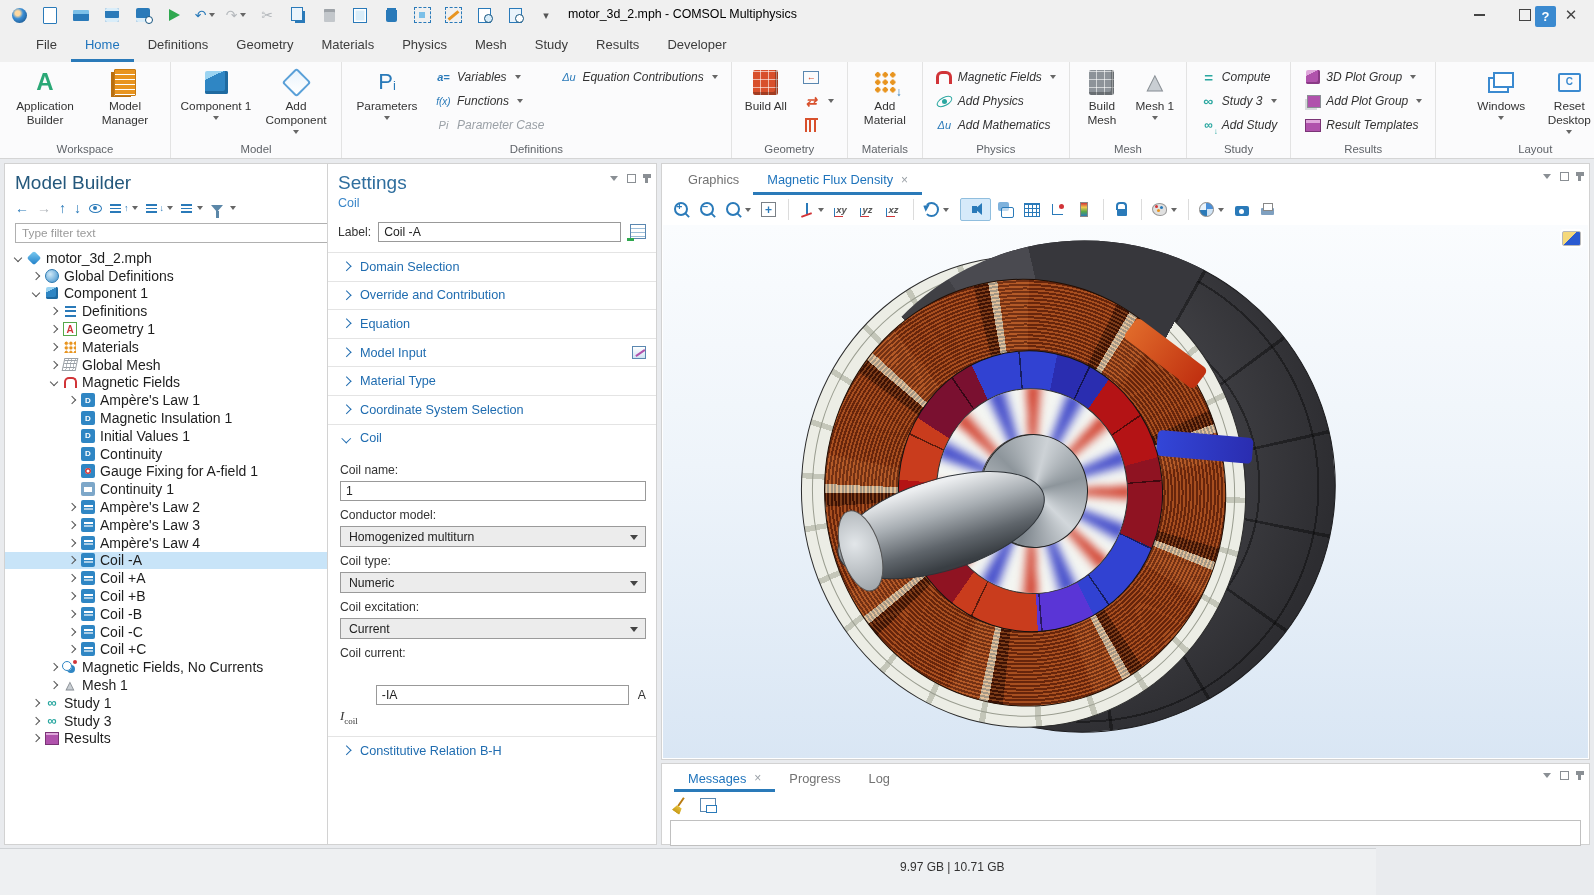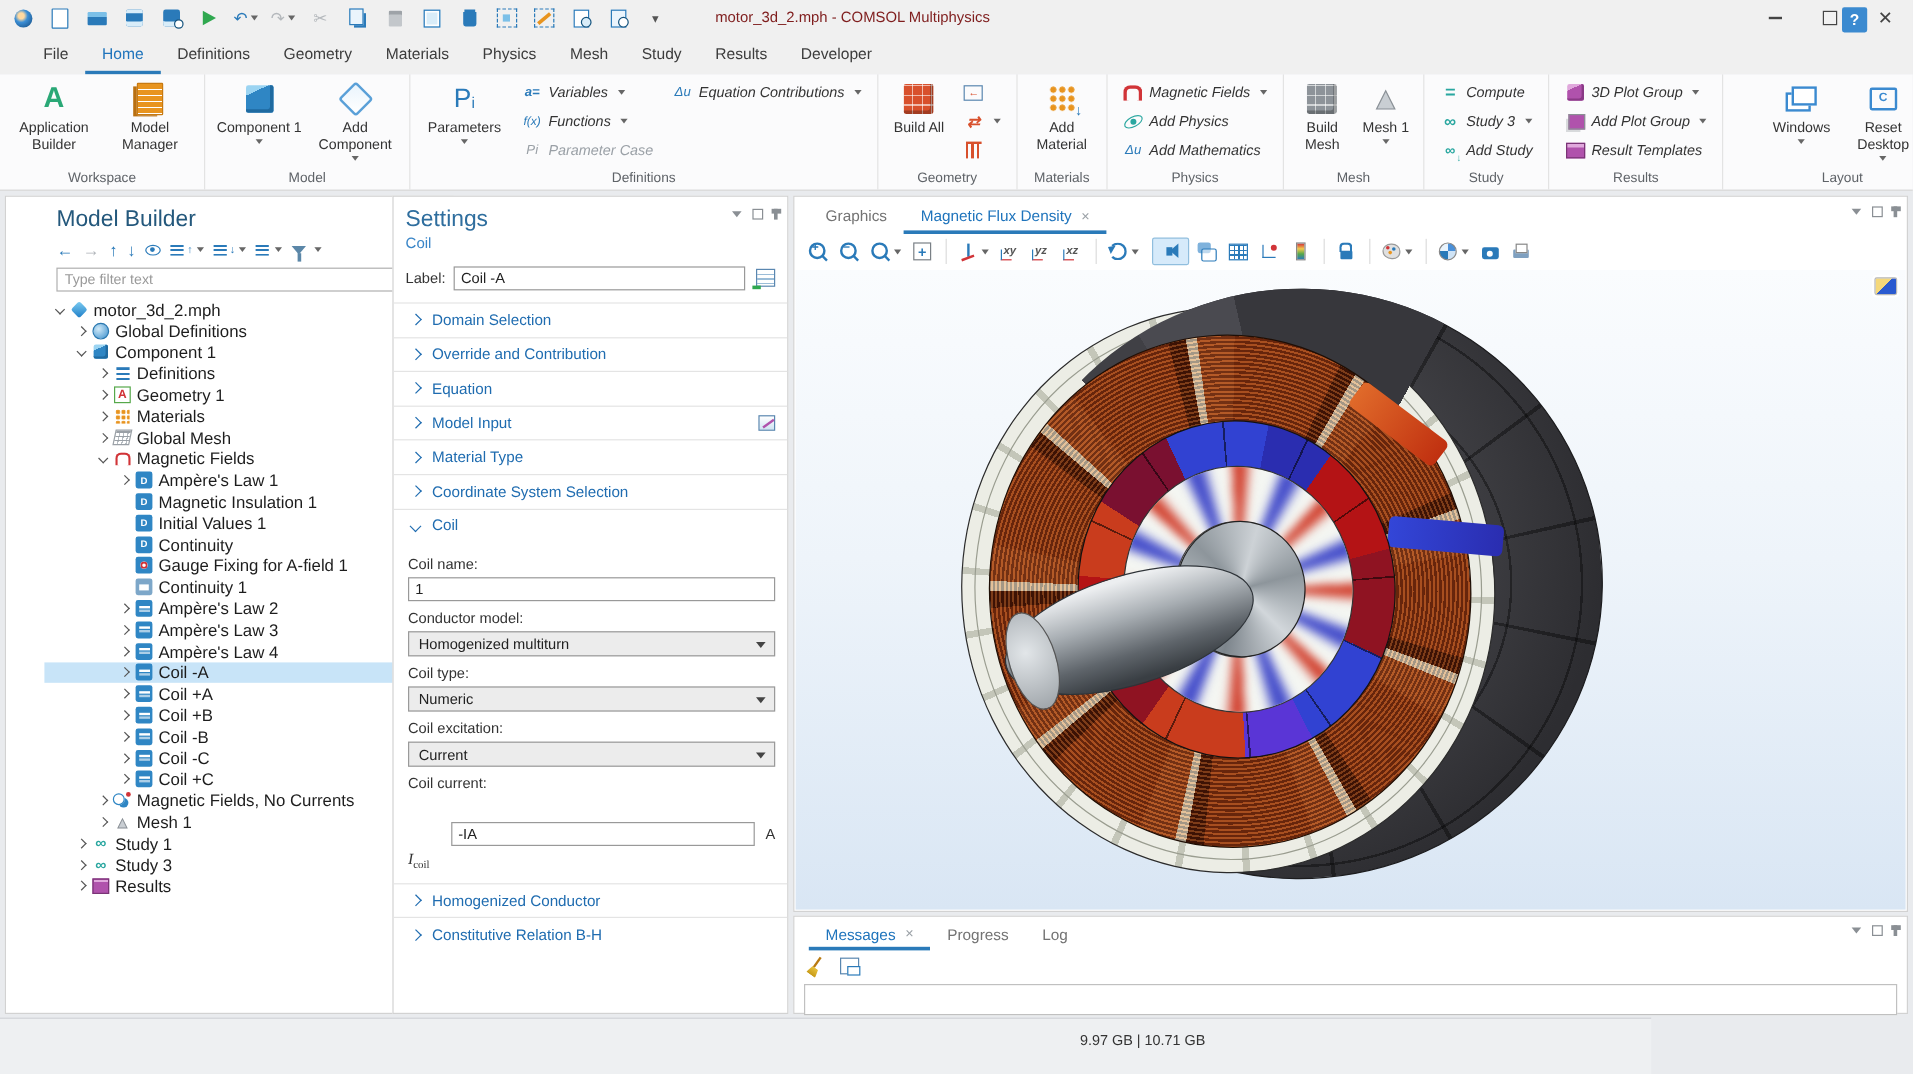--- a/index.html
+++ b/index.html
@@ -26,21 +26,21 @@
   .q-del::before { content:""; width:11px; height:12px; background:#2a7ab9; border-radius:0 0 2px 2px; box-shadow:0 -3px 0 -1px #2a7ab9; margin-top:2px; }
   .q-selbox::before { content:""; width:15px; height:14px; border:1.4px dashed #2a7ab9; }
   .q-selbox::after { content:""; position:absolute; width:6px; height:6px; background:#7cc0e8; }
   .q-clearsel::before { content:""; width:15px; height:14px; border:1.4px dashed #2a7ab9; }
   .q-clearsel::after { content:""; position:absolute; width:13px; height:3px; background:#e8941f; transform:rotate(-40deg); }
   .q-zoomsel::before { content:""; width:11px; height:13px; border:1.5px solid #2a7ab9; background:#fff; }
   .q-zoomsel::after { content:""; position:absolute; right:2px; bottom:2px; width:7px; height:7px; border:1.6px solid #14537e; border-radius:50%; background:#d9edf9; }
   .q-find::before { content:""; width:11px; height:13px; border:1.5px solid #2a7ab9; background:#eaf4fc; }
   .q-find::after { content:""; position:absolute; right:2px; bottom:2px; width:7px; height:7px; border:1.6px solid #14537e; border-radius:50%; background:#fff; }
   .q-carv { color:#555; font-size:11px; }
-  .win-title { position:absolute; left:568px; top:7px; font-size:12.4px; color:#7f1d1d;margin-left:28px; }
+  .win-title { position:absolute; left:568px; top:7px; font-size:12.4px; color:#000000; }
   .winbtns { position:absolute; right:0; top:0; height:30px; display:flex; }
   .wbtn { width:46px; height:30px; display:flex; align-items:center; justify-content:center; color:#444; }
   .wmin::before { content:""; width:11px; height:1.4px; background:#444; }
   .wmax::before { content:""; width:10px; height:10px; border:1.4px solid #444; }
   .wclose { font-size:15px; }
 
   
   .menubar { position:absolute; left:0; top:30px; width:1594px; height:32px; background:#f0f0f0; display:flex; align-items:stretch; padding-left:22px; }
   .mitem { padding:0 14px; display:flex; align-items:center; font-size:13px; color:#3c3c3c; border-bottom:3px solid transparent; cursor:default; }
   .mitem.active { color:#1f74bc; border-bottom-color:#2a7ab9; }
@@ -97,21 +97,21 @@
   .panel { position:absolute; background:#fff; border:1px solid #d2d2d2; }
   .phead { display:flex; align-items:flex-start; padding:8px 8px 0 10px; position:relative; }
   .ptitle { font-size:19px; color:#24587c; }
   .pctrl { position:absolute; right:8px; top:10px; display:flex; gap:9px; align-items:center; }
   .pc-chev { width:0; height:0; border-left:4px solid transparent; border-right:4px solid transparent; border-top:5px solid #8a8f94; }
   .pc-float { width:9px; height:9px; border:1.3px solid #8a8f94; }
   .pc-pin { width:3px; height:9px; background:#8a8f94; position:relative; }
   .pc-pin::before { content:""; position:absolute; top:0; left:-2.5px; width:8px; height:4px; background:#8a8f94; }
 
   
-  #model-builder { left:4px; top:163px; width:374px; height:682px;padding-left:32px; }
+  #model-builder { left:4px; top:163px; width:374px; height:682px; }
   .mbtools { display:flex; align-items:center; gap:8px; padding:6px 8px 4px 10px; }
   .mbt { display:flex; align-items:center; font-size:14px; color:#2a7ab9; cursor:default; }
   .mbt.gray { color:#b0b5ba; }
   .mb-eye { width:13px; height:9px; border:1.6px solid #2a7ab9; border-radius:50%; position:relative; }
   .mb-eye::before { content:""; position:absolute; left:3px; top:1.5px; width:4px; height:4px; border-radius:50%; background:#2a7ab9; }
   .mb-bars { width:11px; height:9px; background:repeating-linear-gradient(180deg,#2a7ab9 0 1.6px,transparent 1.6px 3.7px); margin-right:2px; }
   .mbt small { font-size:9px; margin-left:1px; color:#2a7ab9; }
   .mb-funnel { width:0; height:0; border-left:6px solid transparent; border-right:6px solid transparent; border-top:7px solid #5b87a8; position:relative; }
   .mb-funnel::after { content:""; position:absolute; left:-1.5px; top:-1px; width:3px; height:7px; background:#5b87a8; }
   .filterrow { display:flex; align-items:center; gap:6px; padding:3px 8px 4px 10px; }
@@ -863,24 +863,20 @@
       </div>
     <div class="flabel">Coil current:</div>
     <div class="currow">
       <span class="isym"><span>I</span><sub>coil</sub></span>
       <input class="tinput" type="text" value="-IA" style="">
       <span class="unit">A</span>
     </div>
   </div>
   <div>
 
-      <div class="srow">
-        <span class="schev"></span>
-        <span>Homogenized Conductor</span>
-      </div>
 
       <div class="srow">
         <span class="schev"></span>
         <span>Constitutive Relation B-H</span>
       </div>
 
     </div>
 </div>
 
 <div class="panel" id="graphics">

